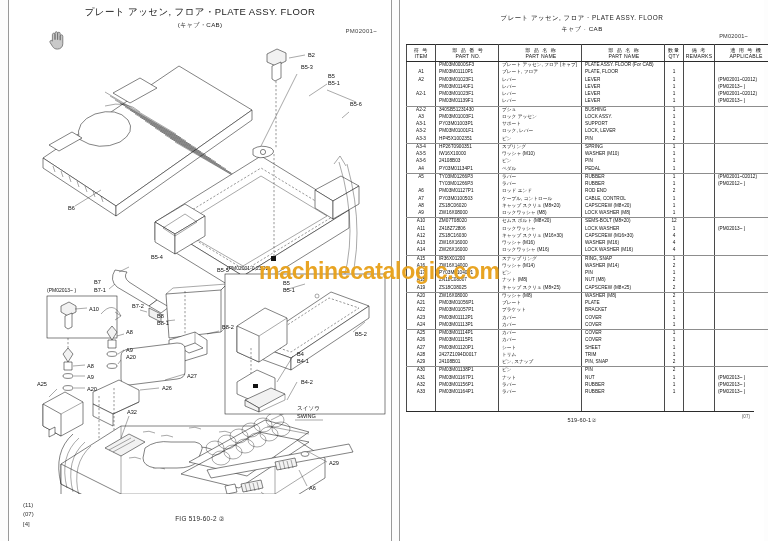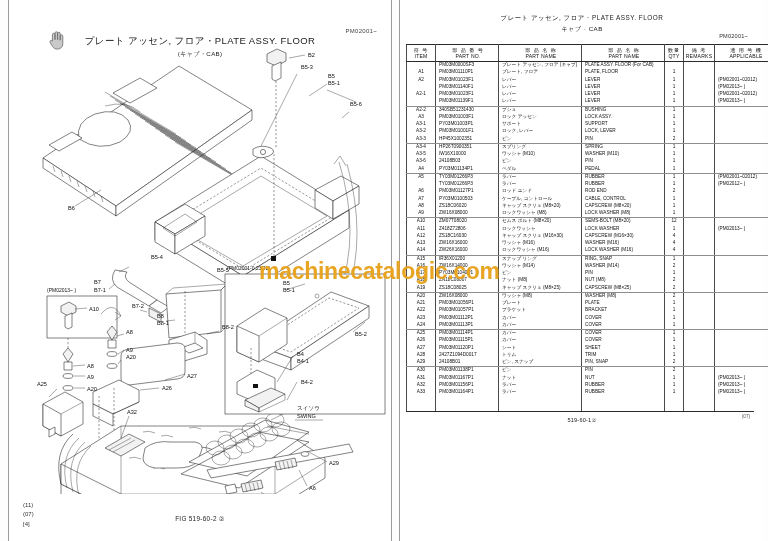--- a/index.html
+++ b/index.html
@@ -7,21 +7,21 @@
        font-family:"Liberation Sans",sans-serif;color:#1a1a1a;}
 
   
   #page{position:absolute;inset:0;background:#fdfdfd;}
   .panel{position:absolute;top:0;bottom:0;background:#ffffff;}
   #left-panel{left:8px;width:382px;border:1px solid #9a9a9a;border-top:none;border-bottom:none;}
   #right-panel{left:399px;right:4px;border-left:1px solid #9a9a9a;}
 
   
   #hand-icon{position:absolute;left:36px;top:28px;width:24px;height:24px;}
-  #left-title{position:absolute;left:0;right:0;top:35px;text-align:center;}
+  #left-title{position:absolute;left:0;right:0;top:6px;text-align:center;}
   #left-title .jp{font-size:9.5px;letter-spacing:.4px;}
   #left-title .sub{font-size:6.2px;margin-top:2px;letter-spacing:.3px;}
   #left-model{position:absolute;right:14px;top:28px;font-size:6px;color:#444;letter-spacing:.3px;}
 
   
   #diagram{position:absolute;left:0;top:44px;width:382px;height:450px;}
   #diagram svg{display:block;}
   .cal{font-family:"Liberation Sans",sans-serif;font-size:5.6px;fill:#111;}
   .cal-s{font-size:5px;fill:#111;}
   .ln{stroke:#1b1b1b;stroke-width:.55;fill:none;}

